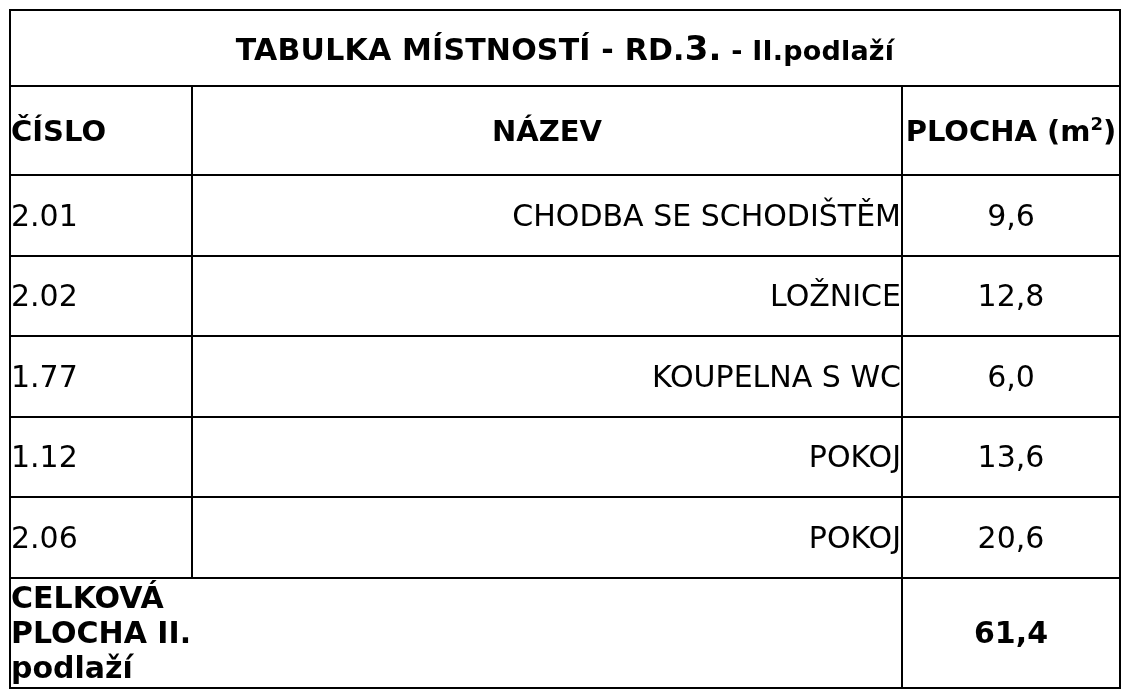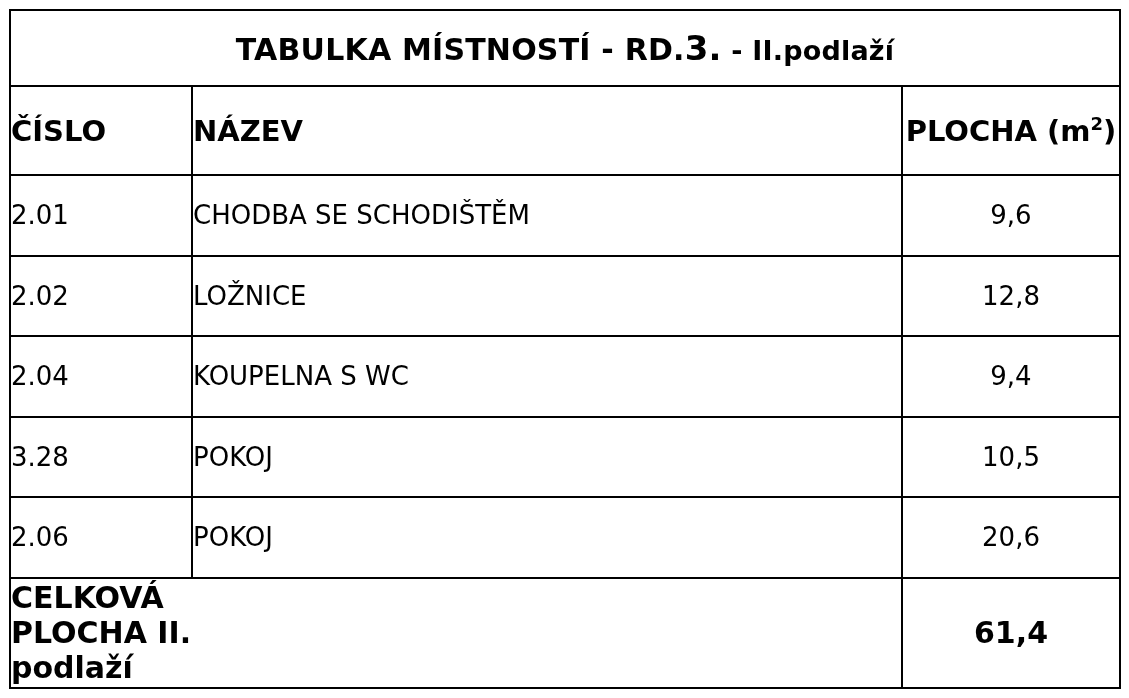--- a/index.html
+++ b/index.html
@@ -66,43 +66,43 @@
     font-size: 29px;
     font-weight: bold;
     height: 84px;
   }
   .head-num {
     text-align: left;
     padding-left: 30px;
     border-radius: 10px;
   }
   .head-name {
-    text-align: left;
+    text-align: center;
     padding-left: 28px;
   }
   .head-area {
     text-align: center;
     margin-left: 20px;
   }
   .head-area sup {
     font-size: 18px;
     vertical-align: super;
   }
 
   .row-cell {
     height: 76px;
-    font-size: 26px;
+    font-size: 30px;
     font-weight: normal;
   }
   .cell-num {
     text-align: left;
     padding-left: 34px;
   }
   .cell-name {
-    text-align: left;
+    text-align: right;
     padding-left: 28px;
   }
   .cell-area {
     text-align: center;
     padding-right: 30px;
   }
 
   .total-cell {
     height: 80px;
     font-size: 30px;
@@ -149,28 +149,28 @@
         <td class="row-cell cell-num">2.01</td>
         <td class="row-cell cell-name">CHODBA SE SCHODIŠTĚM</td>
         <td class="row-cell cell-area">9,6</td>
       </tr>
       <tr>
         <td class="row-cell cell-num">2.02</td>
         <td class="row-cell cell-name">LOŽNICE</td>
         <td class="row-cell cell-area">12,8</td>
       </tr>
       <tr>
-        <td class="row-cell cell-num">2.04</td>
+        <td class="row-cell cell-num">1.77</td>
         <td class="row-cell cell-name">KOUPELNA S WC</td>
-        <td class="row-cell cell-area">9,4</td>
+        <td class="row-cell cell-area">6,0</td>
       </tr>
       <tr>
-        <td class="row-cell cell-num">3.28</td>
+        <td class="row-cell cell-num">1.12</td>
         <td class="row-cell cell-name">POKOJ</td>
-        <td class="row-cell cell-area">10,5</td>
+        <td class="row-cell cell-area">13,6</td>
       </tr>
       <tr>
         <td class="row-cell cell-num">2.06</td>
         <td class="row-cell cell-name">POKOJ</td>
         <td class="row-cell cell-area">20,6</td>
       </tr>
 
       <tr>
         <td class="total-cell total-label nb-right">CELKOVÁ PLOCHA II. podlaží</td>
         <td class="total-cell nb-left nb-right"></td>

